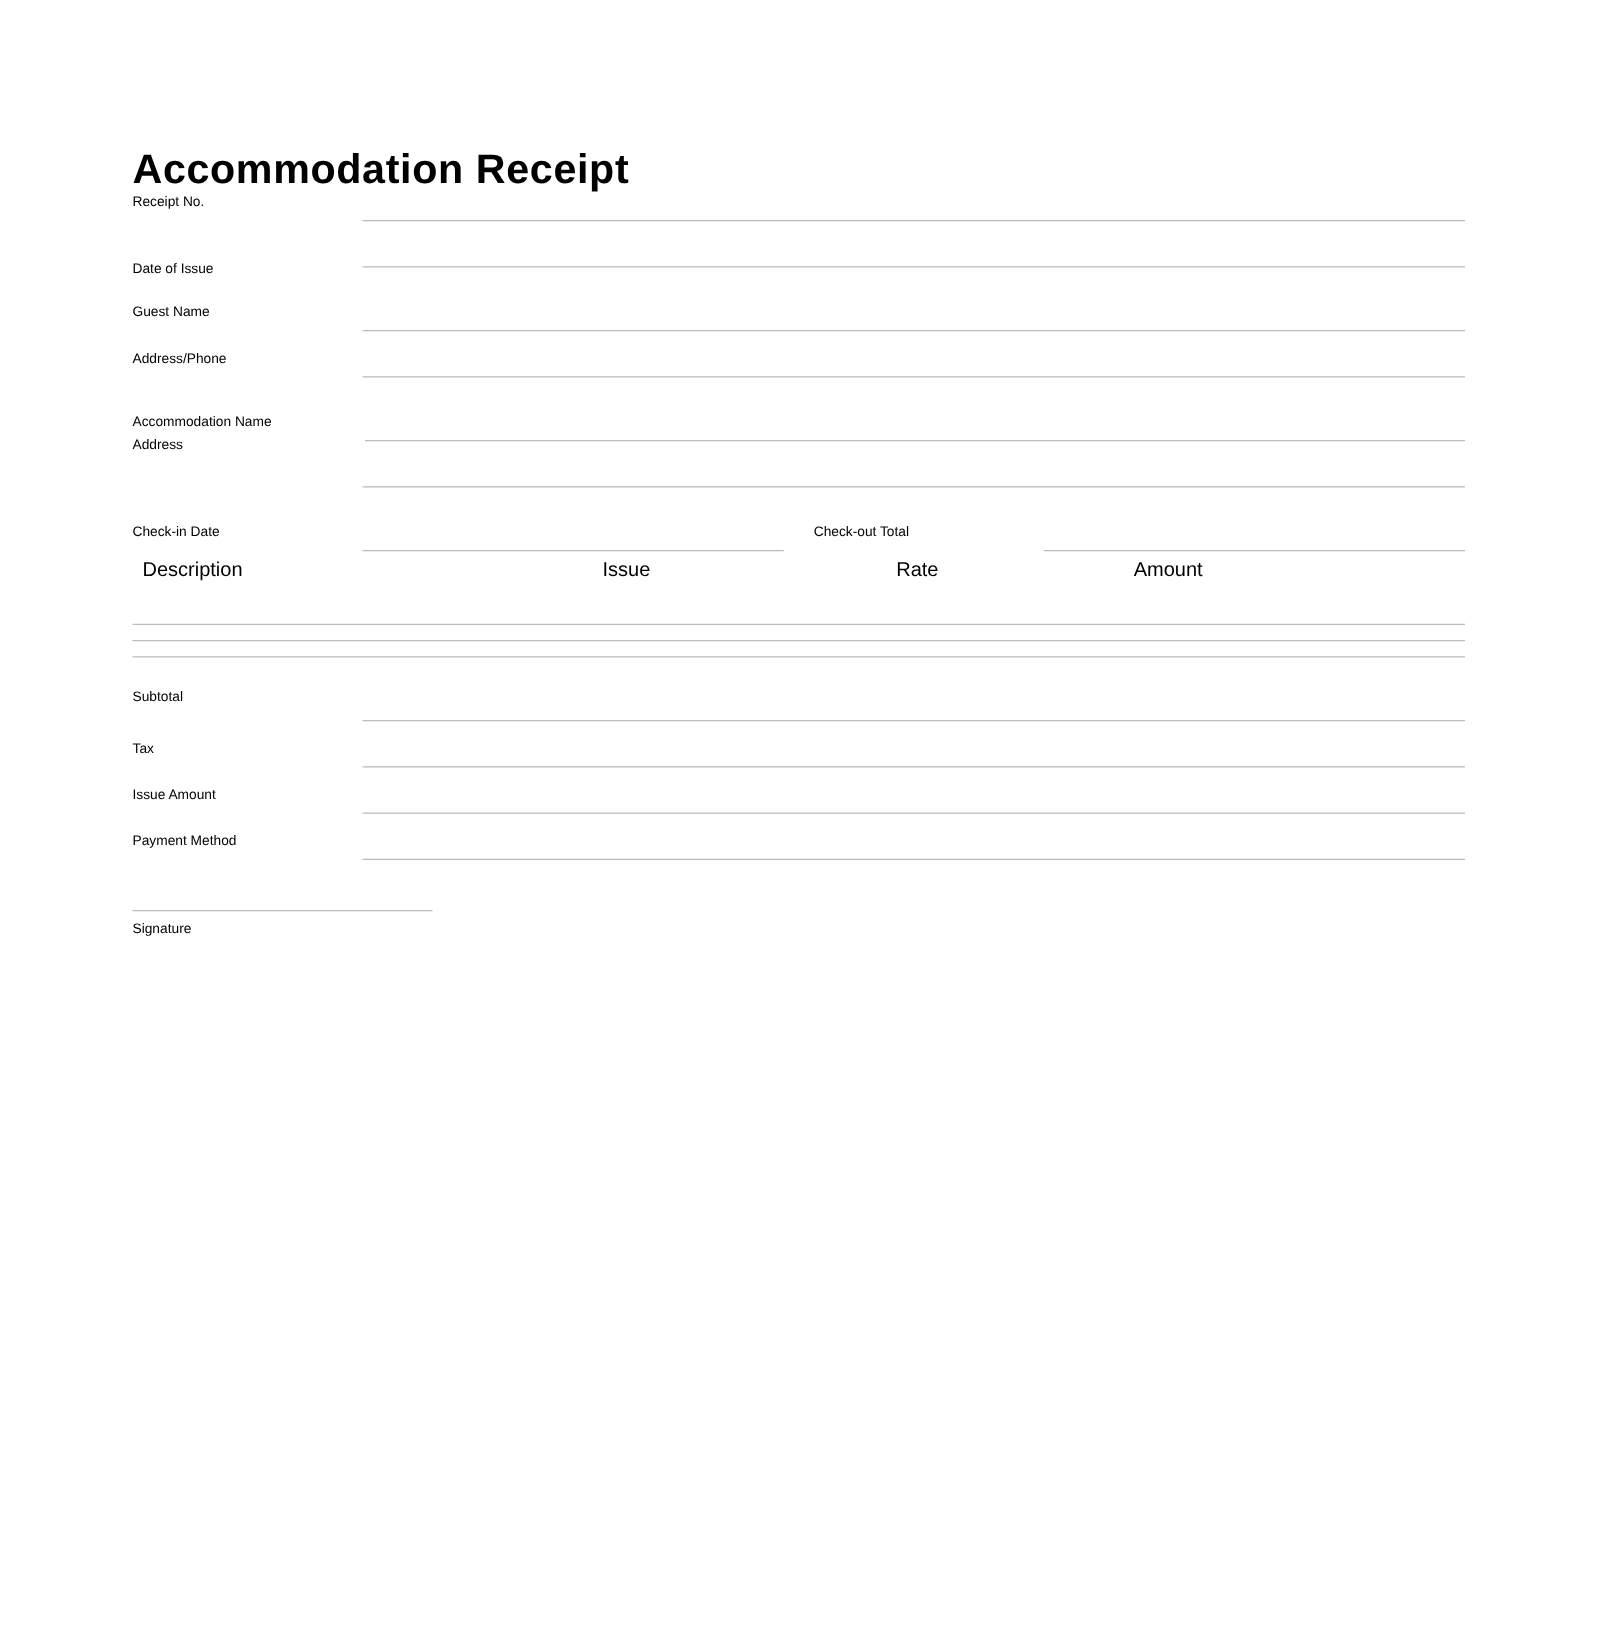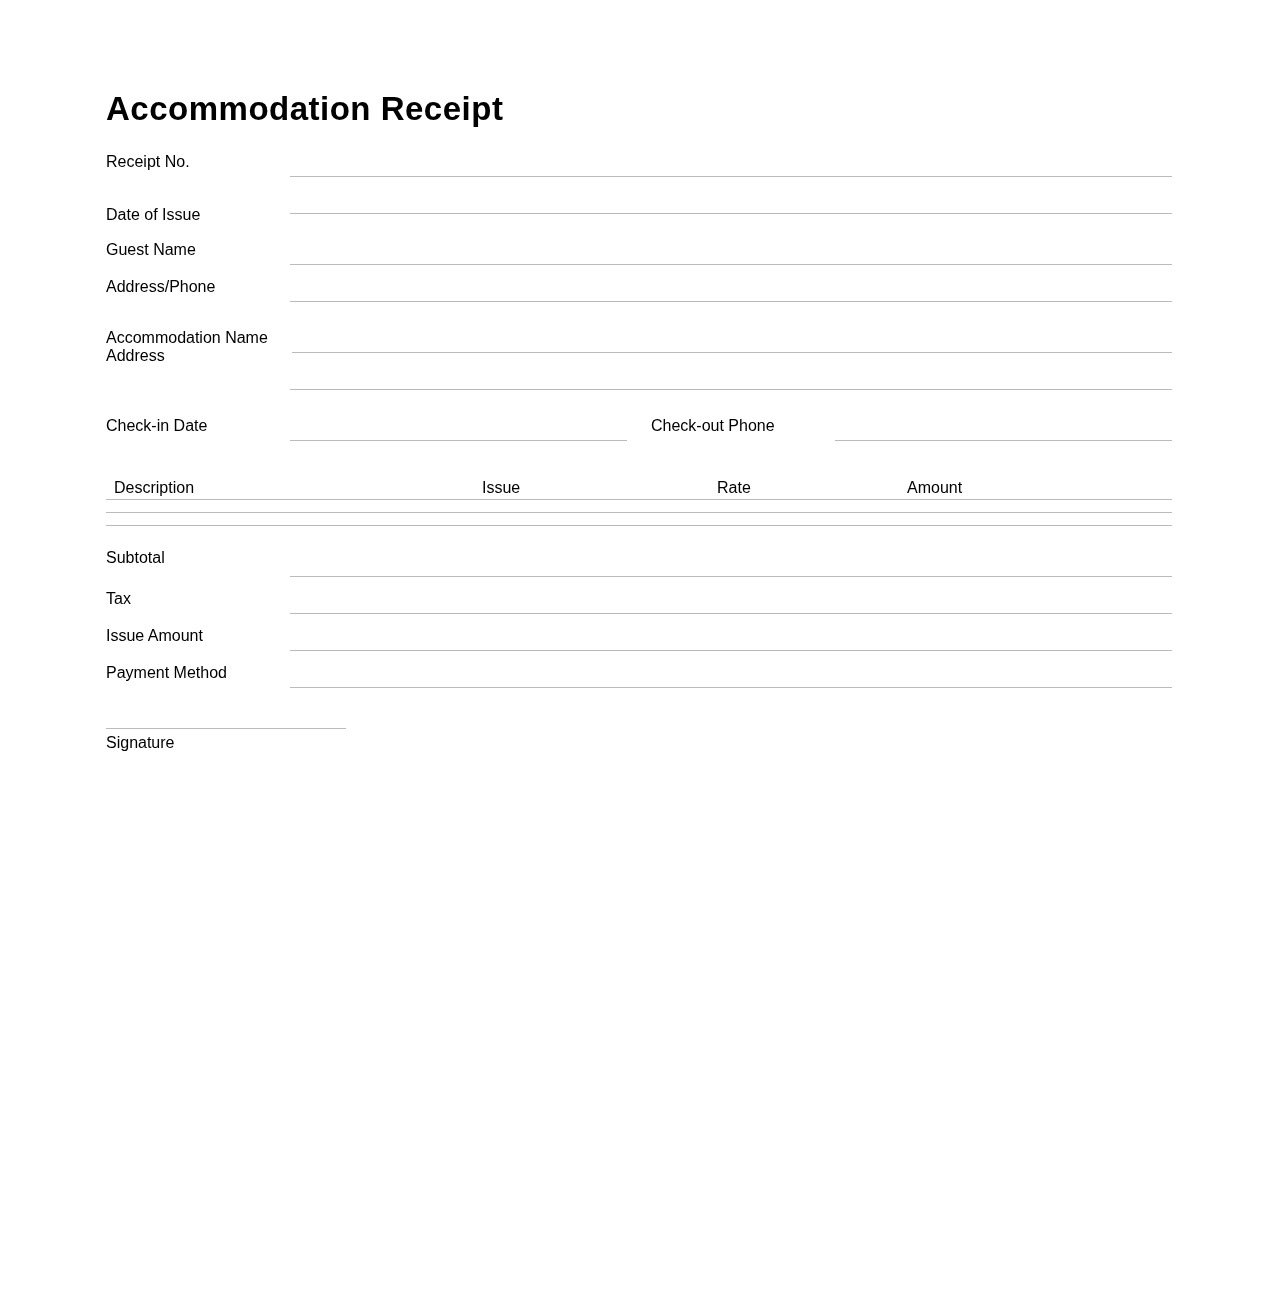--- a/index.html
+++ b/index.html
@@ -1,21 +1,21 @@
 <!DOCTYPE html>
 <html><head>
 <meta charset="utf-8">
 <style>
   html,body{margin:0;padding:0;background:#fff;}
   body{width:1278px;height:1300px;position:relative;font-family:"Liberation Sans",sans-serif;color:#000;overflow:hidden;}
-  .title{position:absolute;left:106px;top:87px;font-size:33px;font-weight:bold;letter-spacing:0.5px;margin:0;line-height:44px;text-align:right;}
-  .lbl{position:absolute;left:106px;font-size:16px;line-height:20px;}
+  .title{position:absolute;left:106px;top:113px;font-size:33px;font-weight:bold;letter-spacing:0.5px;margin:0;line-height:44px;text-align:right;}
+  .lbl{position:absolute;left:106px;font-size:11px;line-height:20px;}
   .line{position:absolute;height:0;border-top:1px solid #bbb;}
   .field{position:absolute;border:none;background:transparent;outline:none;font-family:"Liberation Sans",sans-serif;font-size:16px;padding:0;height:22px;}
-  .th{position:absolute;font-size:16px;line-height:20px;top:478px;}
+  .th{position:absolute;font-size:16px;line-height:20px;top:447px;}
 </style>
 </head>
 <body>
 
 <h1 class="title">Accommodation Receipt</h1>
 
 <span class="lbl" style="top:152px">Receipt No.</span>
 <input class="field" style="left: 292px; top: 153px; width: 878px;" value="">
 <div class="line" style="left:290px;top:176px;width:882px"></div>
 
@@ -36,21 +36,21 @@
 <div class="line" style="left:292px;top:352px;width:880px"></div>
 
 <span class="lbl" style="top:346px">Address</span>
 <input class="field" style="left: 292px; top: 366px; width: 878px;" value="">
 <div class="line" style="left:290px;top:389px;width:882px"></div>
 
 <span class="lbl" style="top:416px">Check-in Date</span>
 <input class="field" style="left: 292px; top: 417px; width: 333px;" value="">
 <div class="line" style="left:290px;top:440px;width:337px"></div>
 
-<span class="lbl" style="left:651px;top:416px">Check-out Phone</span>
+<span class="lbl" style="left:651px;top:416px">Check-out Total</span>
 <input class="field" style="left: 837px; top: 417px; width: 333px;" value="">
 <div class="line" style="left:835px;top:440px;width:337px"></div>
 
 <div>
   <span class="th" style="left:114px">Description</span>
   <span class="th" style="left:482px">Issue</span>
   <span class="th" style="left:717px">Rate</span>
   <span class="th" style="left:907px">Amount</span>
   <div class="line" style="left:106px;top:499px;width:1066px"></div>
   <div class="line" style="left:106px;top:512px;width:1066px"></div>

